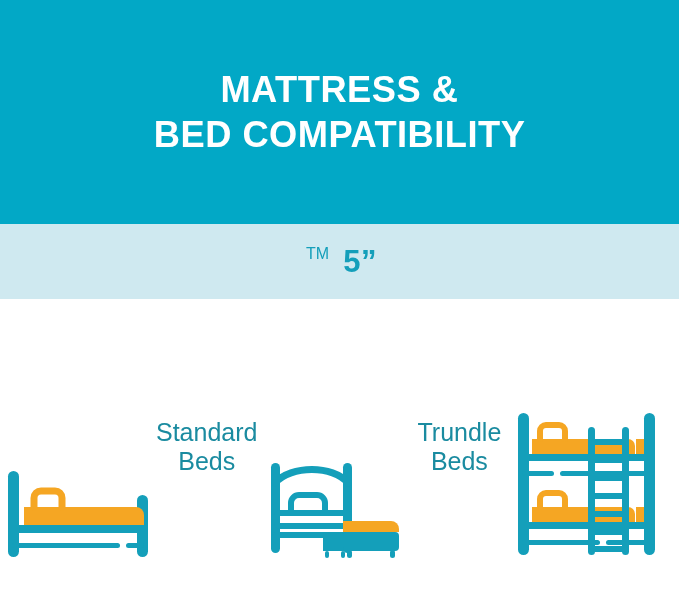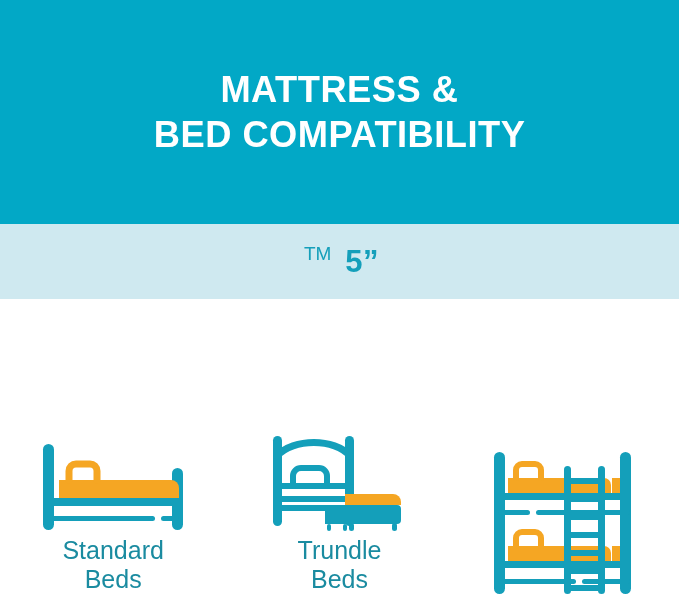--- a/index.html
+++ b/index.html
@@ -67,21 +67,21 @@
     color: #149fba;
     font-family: "Liberation Sans", sans-serif;
     font-weight: bold;
   }
   .product-name {
     font-size: 35px;
     letter-spacing: 0.5px;
     line-height: 36px;
   }
   .product-tm {
-    font-size: 19px;
+    font-size: 16px;
     line-height: 16px;
     font-weight: normal;
     margin-top: 2px;
     margin-left: 4px;
   }
   .product-size {
     font-size: 31px;
     line-height: 36px;
     margin-left: 14px;
     letter-spacing: 0.5px;
@@ -103,21 +103,20 @@
     width: 679px;
     height: 303px;
     display: flex;
     align-items: flex-end;
   }
   .bed-cell {
     flex: 1 1 0;
     height: 303px;
     position: relative;
     display: flex;
-    flex-direction: column;
     align-items: center;
     justify-content: flex-end;
   }
   .bed-icon-holder {
     height: 225px;
     width: 100%;
     display: flex;
     align-items: flex-end;
     justify-content: center;
     padding-bottom: 4px;

